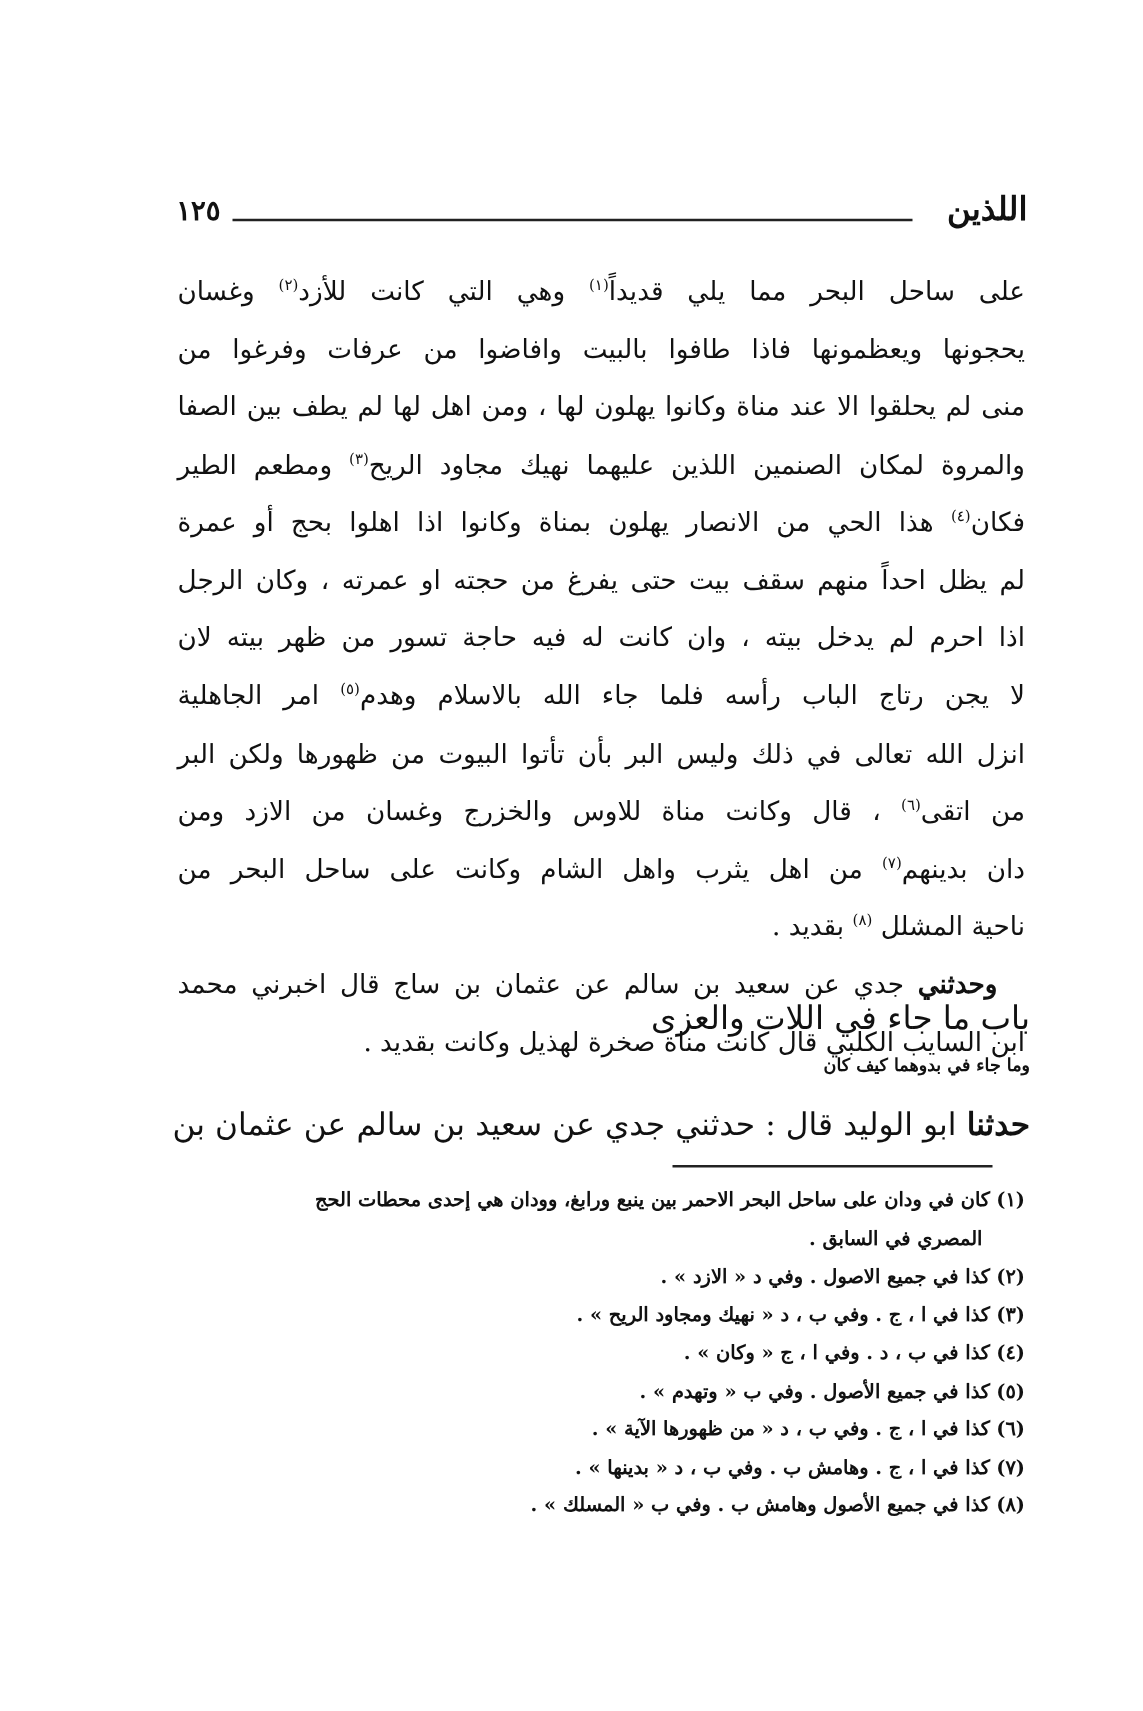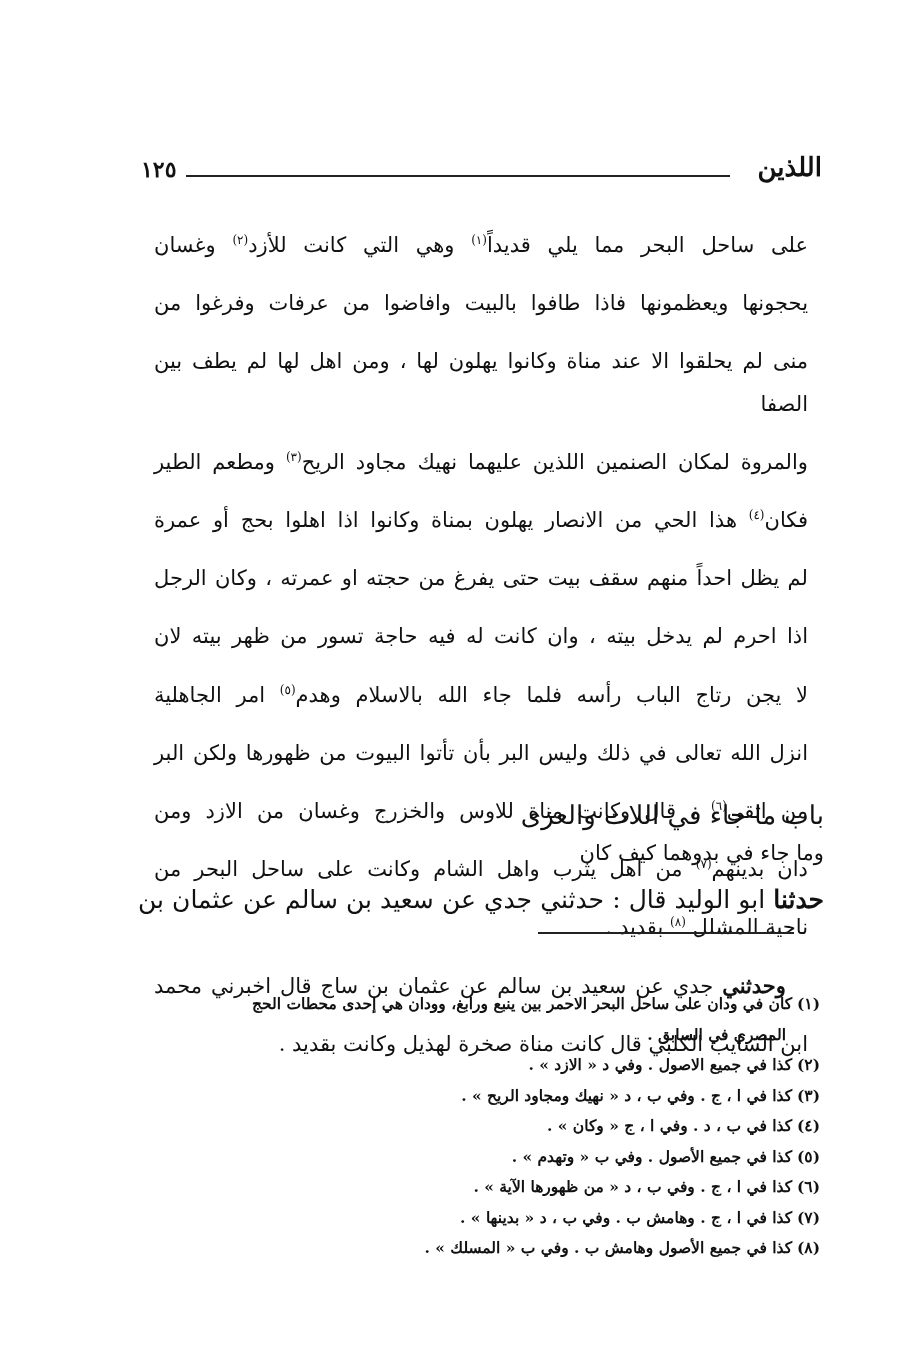--- a/index.html
+++ b/index.html
@@ -5,31 +5,31 @@
   html, body { margin: 0; padding: 0; background: #ffffff; }
   body { width: 914px; height: 1369px; position: relative; overflow: hidden;
          font-family: "DejaVu Serif", serif; color: #111; }
   .page { position: absolute; left: 0; top: 0; width: 914px; height: 1369px; }
   .header { position: absolute; top: 150px; left: 140px; width: 682px; height: 40px; }
   .page-num { position: absolute; left: 1px; top: 6px; font-size: 22px; font-weight: bold; direction: rtl; }
   .running-title { position: absolute; right: 0; top: 2px; font-size: 26px; font-weight: bold; direction: rtl; }
   .header-rule { position: absolute; left: 46px; right: 92px; top: 25px; border-top: 2px solid #222; }
   .body-text { position: absolute; top: 208px; left: 138px; width: 686px; direction: rtl; text-align: justify;
                font-size: 21px; line-height: 42.2px; }
-  .body-text p { margin: 16px; text-align-last: right; }
+  .body-text p { margin: 4px; text-align-last: right; }
   .body-text p.justify { text-align-last: justify; }
   .lead-word { font-weight: bold; }
   sup { font-size: 12px; vertical-align: super; line-height: 0; }
   .chapter { position: absolute; top: 795px; left: 138px; width: 686px; text-align: right; direction: rtl; }
   .chapter-title { font-size: 26px; line-height: 40px; }
-  .chapter-sub { font-size: 21px; line-height: 36px; }
+  .chapter-sub { font-size: 14px; line-height: 36px; font-weight: bold; }
   .chapter-first { position: absolute; top: 880px; left: 138px; width: 686px; direction: rtl; text-align: justify;
                    text-align-last: justify; font-size: 25px; line-height: 40px; }
   .fn-rule { position: absolute; top: 932px; left: 538px; width: 256px; border-top: 2px solid #222; }
-  .footnotes { position: absolute; top: 945px; left: 140px; width: 680px; direction: rtl; font-size: 15.5px; line-height: 29.5px; margin-top: 44px; }
+  .footnotes { position: absolute; top: 945px; left: 140px; width: 680px; direction: rtl; font-size: 15.5px; line-height: 29.5px; }
   .footnote { margin: 0; padding-right: 0; }
   .fn-cont { padding-right: 34px; }
   .fn-num { font-weight: bold; }
   .fn-text { font-weight: bold; }
 </style>
 </head>
 <body>
 
 <div class="page">
 

